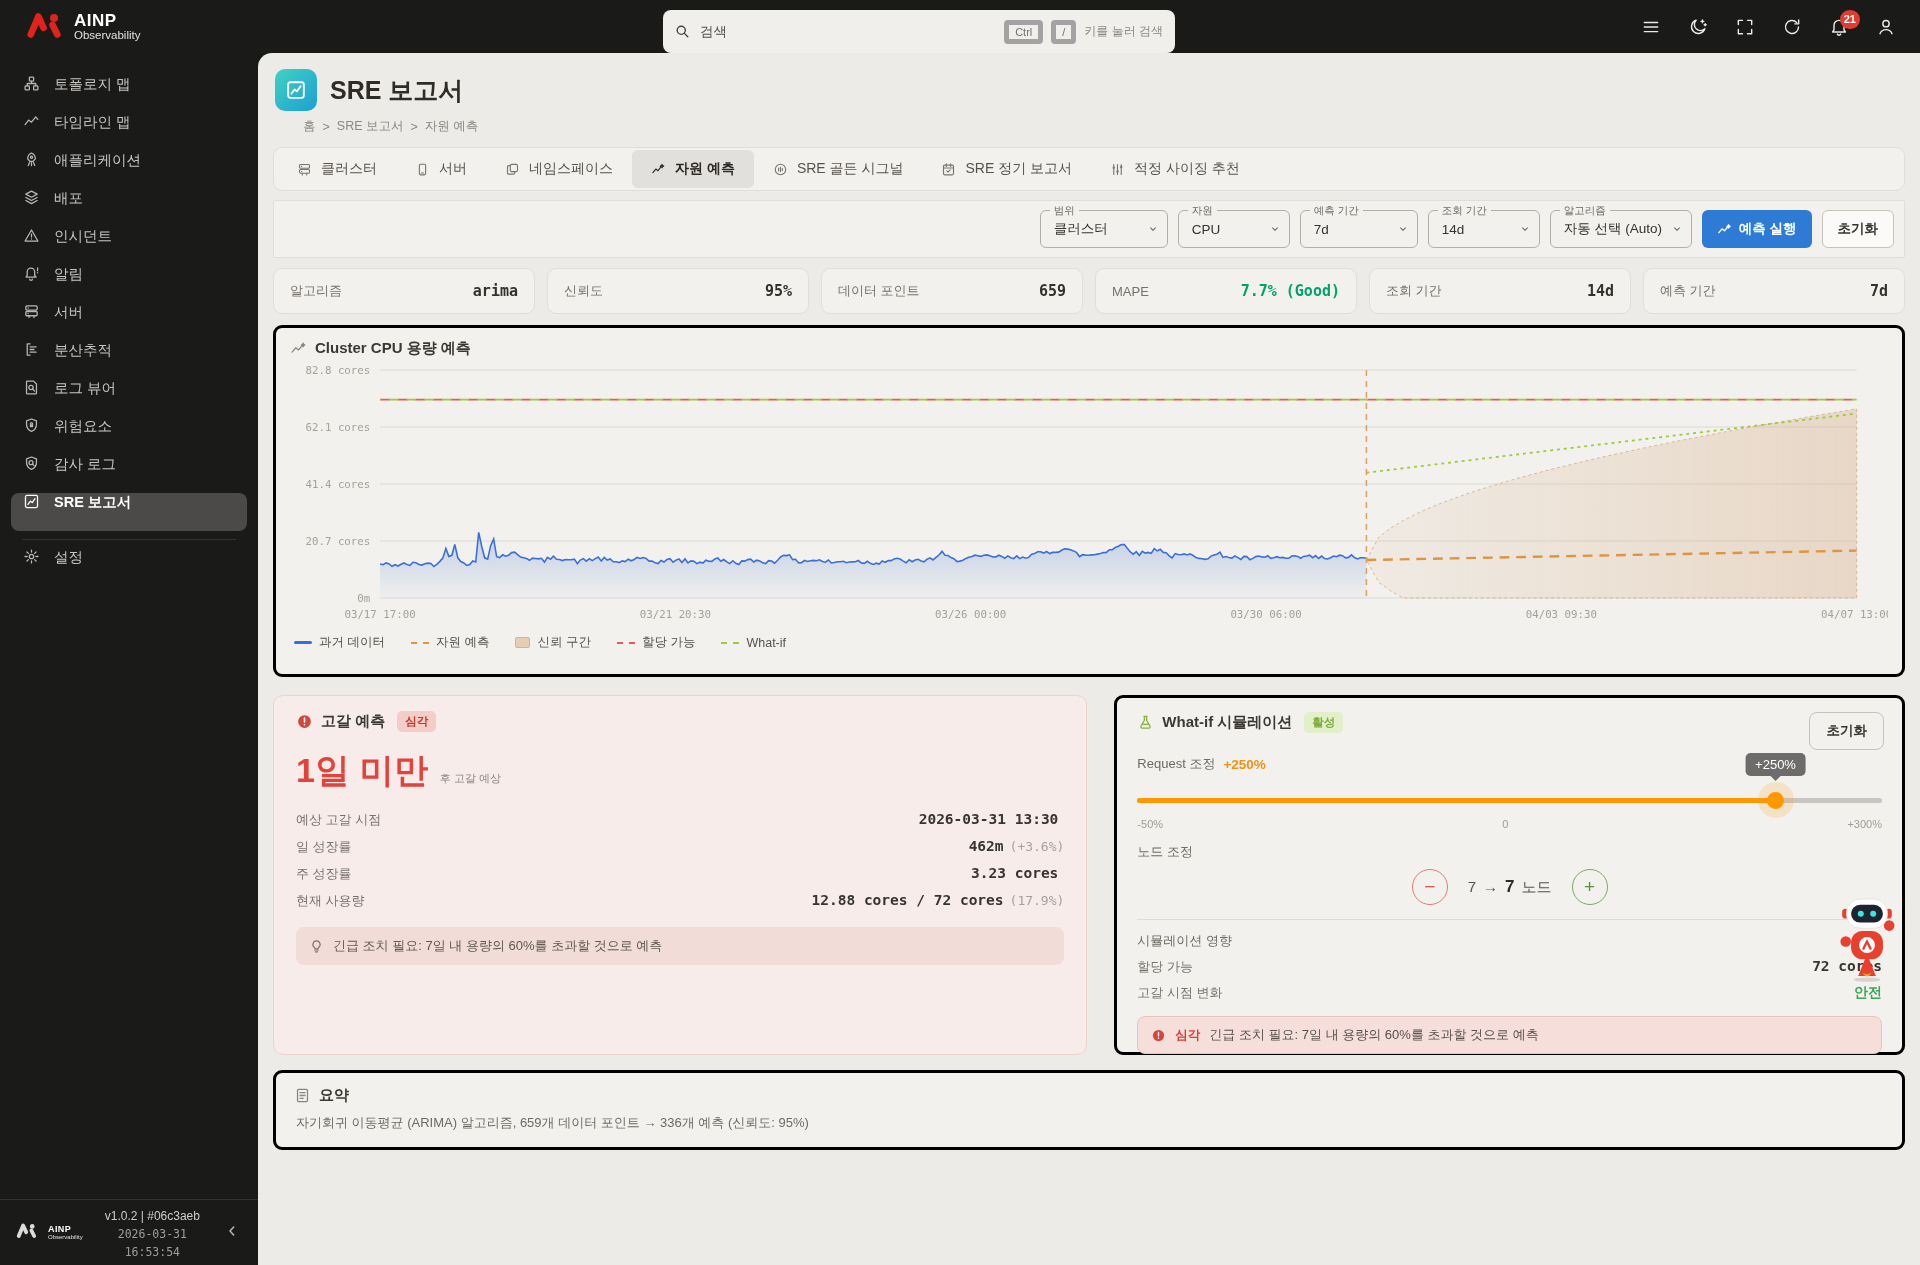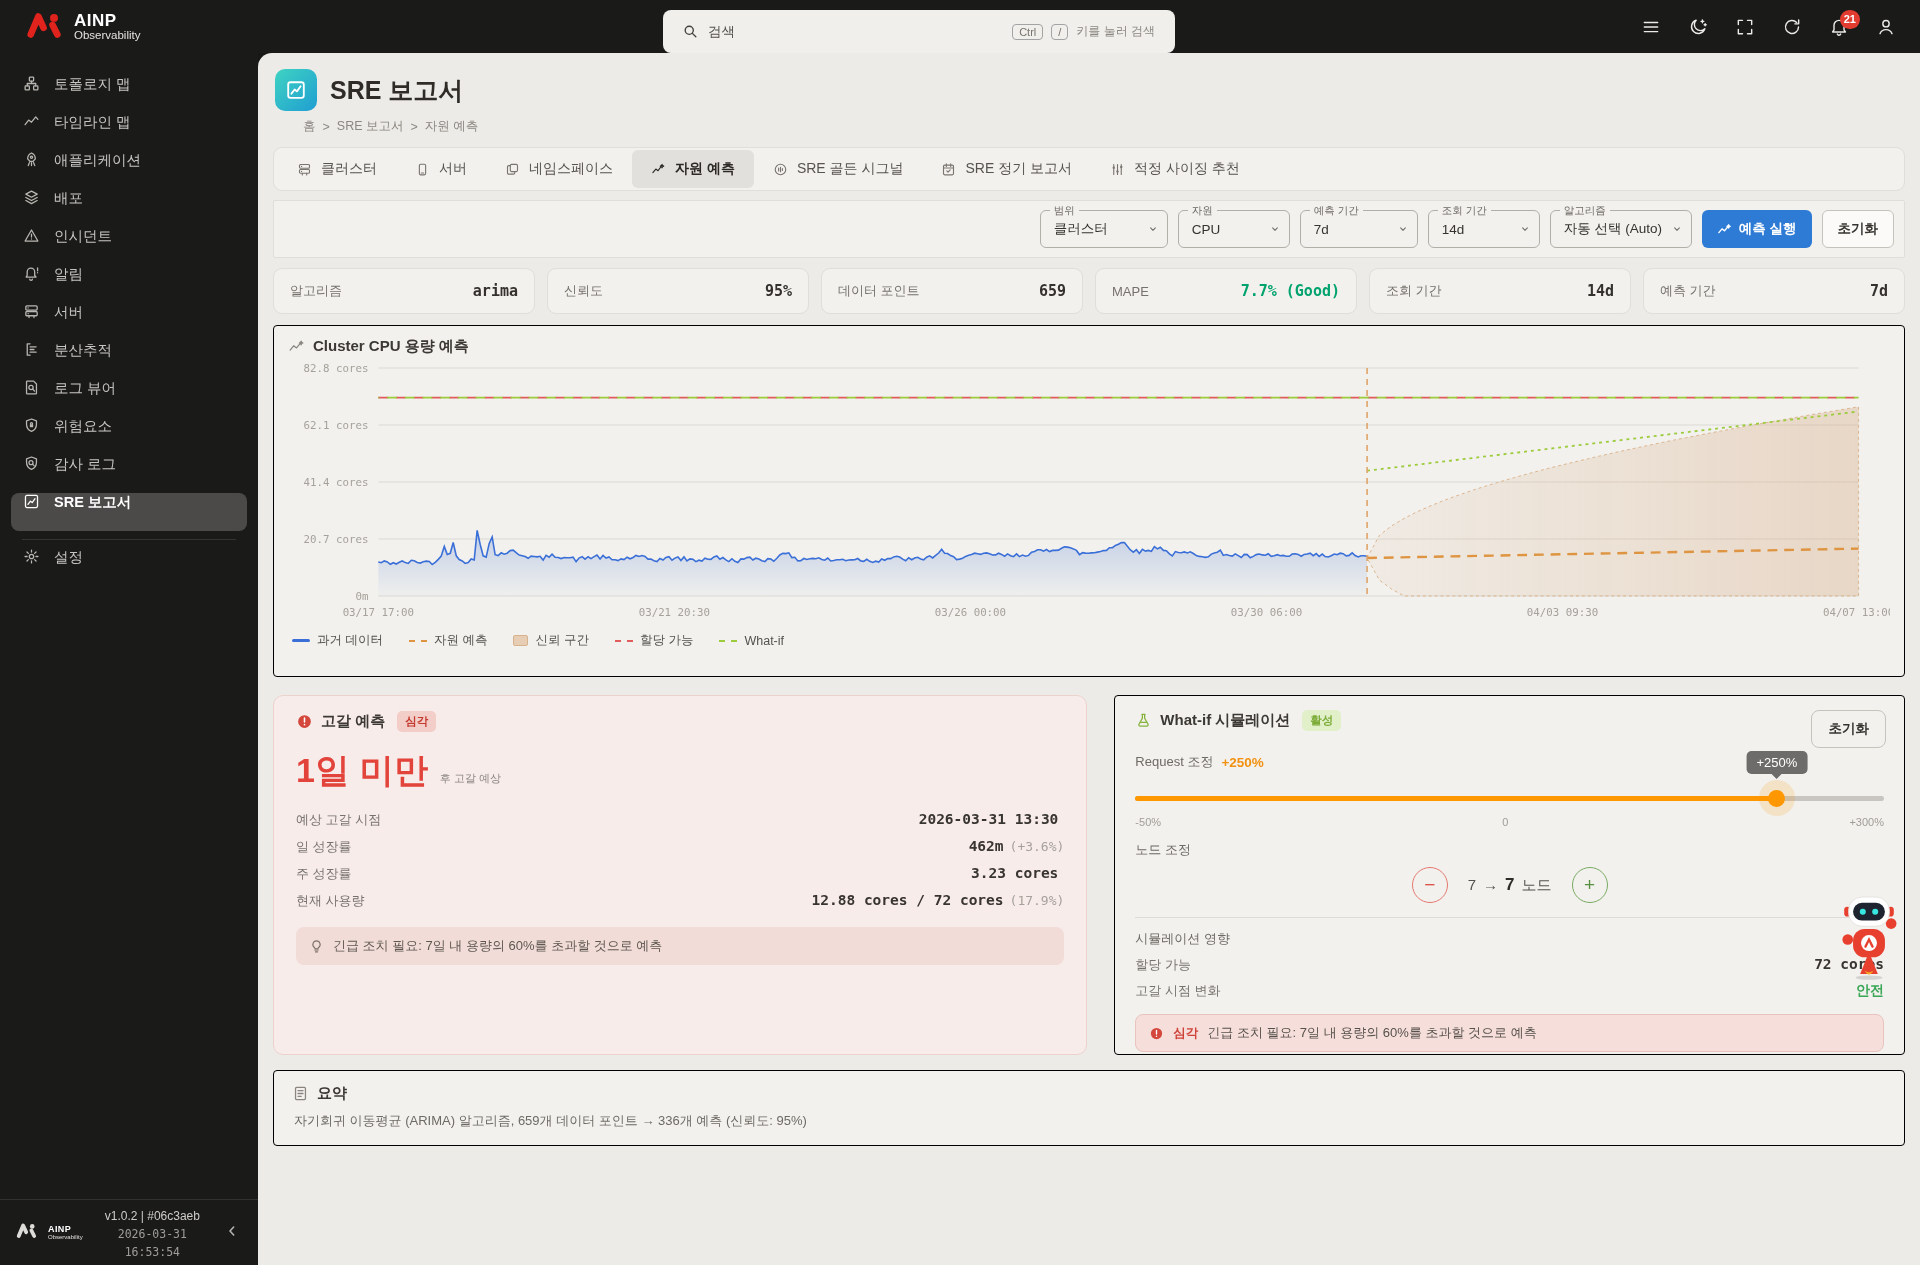--- a/index.html
+++ b/index.html
@@ -8,25 +8,25 @@
   .ic{display:inline-flex;align-items:center;justify-content:center;flex:none}
   .ic svg{width:17px;height:17px;fill:none;stroke:currentColor;stroke-width:1.8;stroke-linecap:round;stroke-linejoin:round}
 
   
   .topbar{position:absolute;top:0;left:0;width:1920px;height:53px;background:#1a1a19;display:flex;align-items:center;z-index:40}
   .brand{display:flex;align-items:center;gap:10px;padding-left:26px;cursor:pointer}
   .brand-mark svg{width:38px;height:30px}
   .brand-name{color:#fff;font-weight:700;font-size:17px;letter-spacing:.5px;line-height:17px;display:block}
   .brand-sub{color:#e4e2de;font-size:11.5px;line-height:13px;display:block}
   .search{position:absolute;left:663px;top:10px;width:512px;height:43px;background:#f1efec;border-radius:8px;
-    display:flex;align-items:center;padding:0 20px;gap:8px;color:#5d5953}
+    display:flex;align-items:center;padding:0 12px;gap:8px;color:#5d5953}
   .search .ic svg{width:15px;height:15px;stroke:#44413c;stroke-width:2.2}
   .search input{flex:1;border:none;outline:none;background:transparent;font-size:13.5px;color:#36332e;font-family:"Liberation Sans",sans-serif}
   .search input::placeholder{color:#55524c}
-  .kbd{border:1px solid #a3a3a3;border-radius:4px;font-size:11px;color:#76726c;padding:1px 6px;background:transparent}
+  .kbd{border:5px solid #a3a3a3;border-radius:4px;font-size:11px;color:#76726c;padding:1px 6px;background:transparent}
   .search .hint{font-size:12px;color:#8b8781;white-space:nowrap}
   .top-icons{position:absolute;right:16px;top:0;height:53px;display:flex;align-items:center;gap:11px}
   .tbtn{width:36px;height:36px;display:flex;align-items:center;justify-content:center;background:none;border:none;color:#eceae6;cursor:pointer;position:relative;padding:0}
   .tbtn svg{width:20px;height:20px;fill:none;stroke:currentColor;stroke-width:1.7;stroke-linecap:round;stroke-linejoin:round}
   .nbadge{position:absolute;top:1px;right:-3px;min-width:19px;height:19px;border-radius:10px;background:#e23b30;color:#fff;
     font-size:11px;font-weight:700;display:flex;align-items:center;justify-content:center;padding:0 4px}
 
   
   .sidebar{position:absolute;top:53px;left:0;width:258px;height:1212px;background:#1a1a19;display:flex;flex-direction:column;z-index:30}
   .side-list{padding:0 11px;overflow:hidden}
@@ -47,21 +47,21 @@
   .collapse-btn svg{width:16px;height:16px;fill:none;stroke:currentColor;stroke-width:2.4;stroke-linecap:round;stroke-linejoin:round}
 
   
   .main{position:absolute;top:53px;left:258px;width:1662px;height:1212px;background:#edebe7;border-top-left-radius:14px;padding:16px 15px 0}
   .title-row{display:flex;align-items:center;gap:13px;margin-left:2px}
   .title-ic{width:42px;height:42px;border-radius:10px;background:linear-gradient(135deg,#3fd3c2,#1f9ed2);display:flex;align-items:center;justify-content:center;color:#fff}
   .title-ic svg{width:22px;height:22px;fill:none;stroke:#fff;stroke-width:2;stroke-linecap:round;stroke-linejoin:round}
   h1{margin:0;font-size:25px;color:#2f2c28;font-weight:700}
   .breadcrumb{margin:7px 0 0 30px;font-size:12.5px;color:#8b8782;display:flex;gap:7px;align-items:center}
   .breadcrumb .crumb{cursor:pointer}
-  .card{background:#f2f1ee;border:1px solid #000000;border-radius:4px}
+  .card{background:#f2f1ee;border:3px solid #000000;border-radius:9px}
 
   .tabbar{margin-top:12px;height:44px;display:flex;align-items:stretch;background:#f2f1ee;border:1px solid #e0ded9;border-radius:9px;padding:0 4px;overflow:hidden}
   .tab{display:flex;align-items:center;gap:9px;padding:0 19px;font-size:14px;color:#57534e;cursor:pointer;border-radius:6px;margin:2px 0}
   .tab .ic{color:#7a766f}
   .tab .ic svg{width:15px;height:15px}
   .tab.active{background:#e2e0dc;color:#2c2925;font-weight:700}
   .tab.active .ic{color:#2c2925}
 
   .filterbar{margin-top:9px;height:58px;display:flex;align-items:center;justify-content:flex-end;gap:10px;padding:0 10px;
     background:#f2f1ee;border:1px solid #e0ded9;border-radius:2px}

